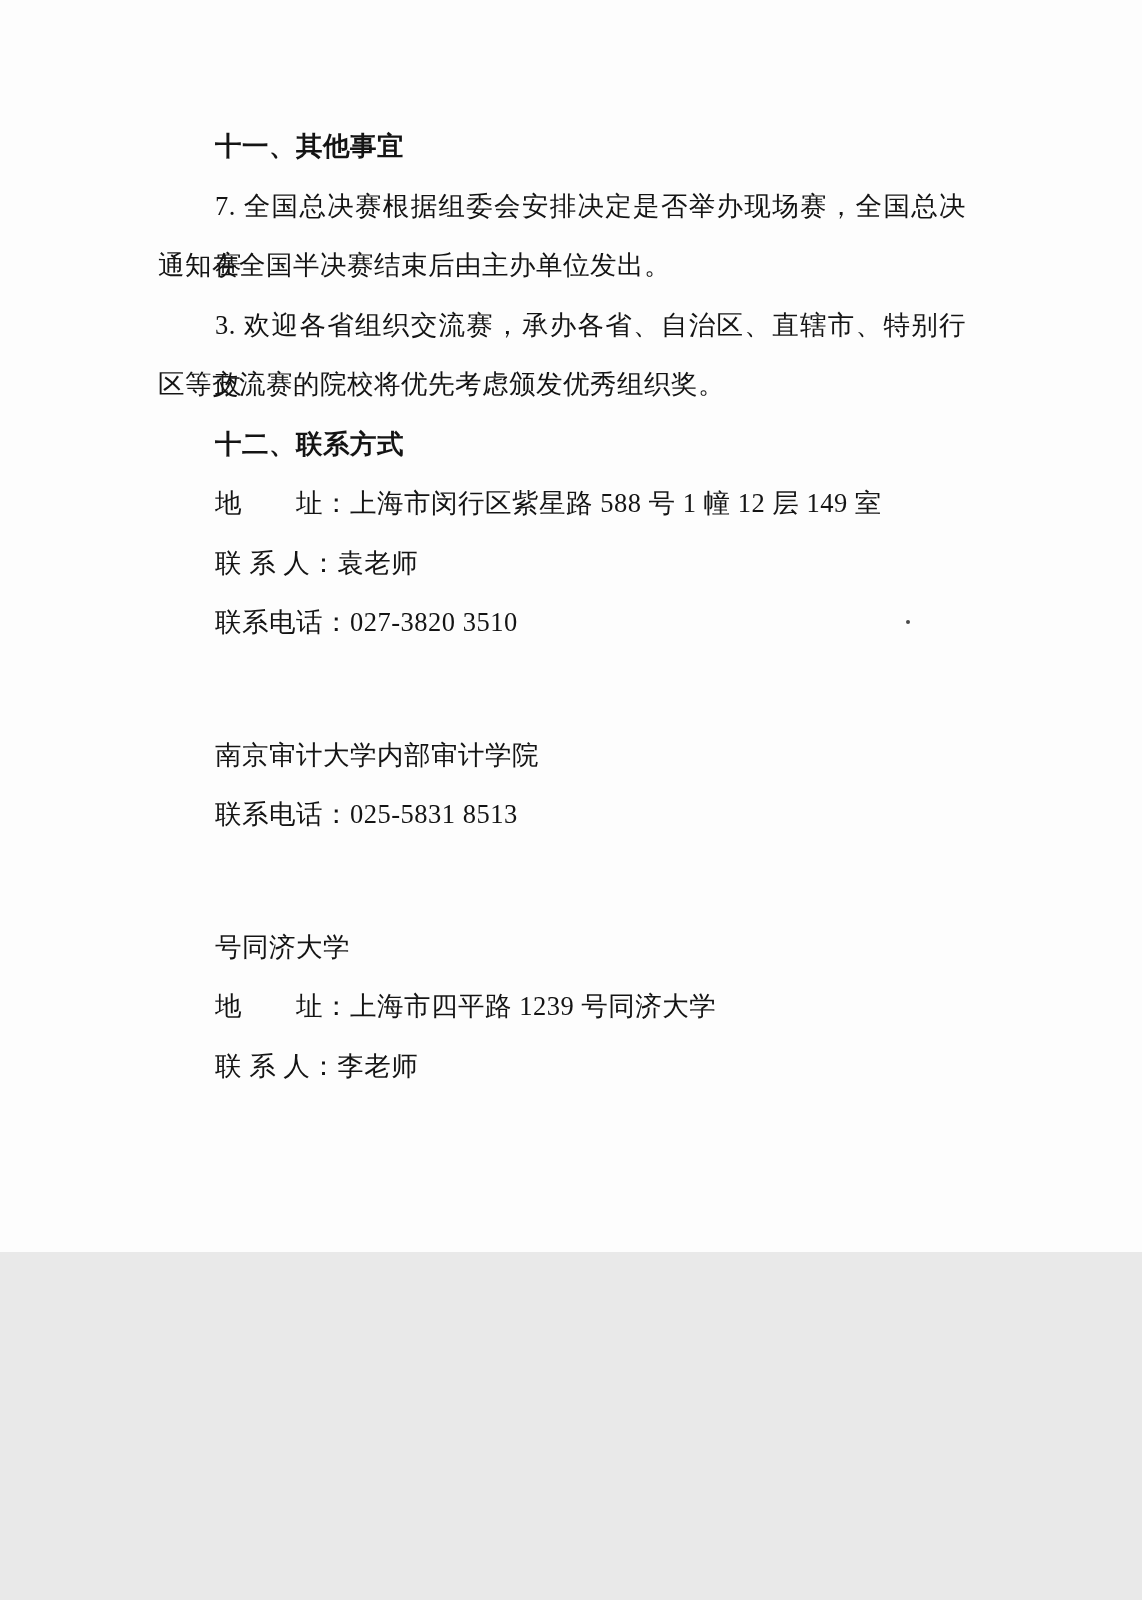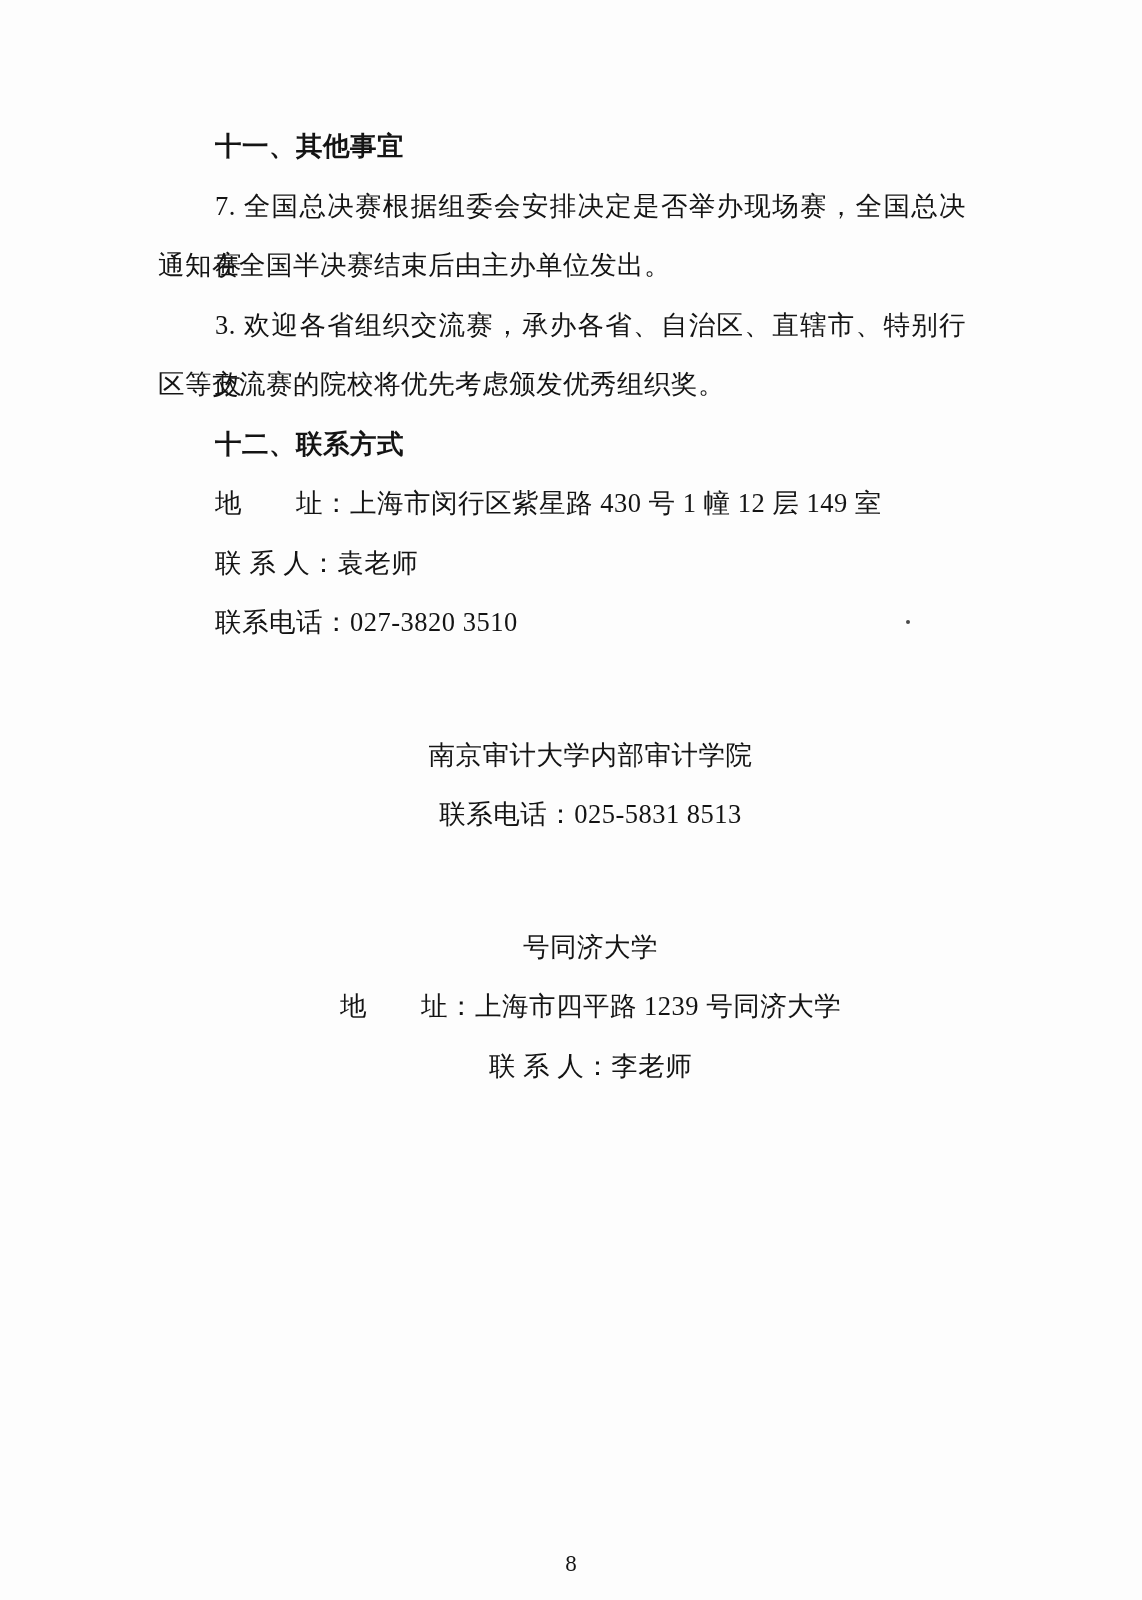--- a/index.html
+++ b/index.html
@@ -3,21 +3,21 @@
 <meta charset="utf-8">
 <style>
   html, body {
     margin: 0;
     padding: 0;
     background: #e9e9e9;
   }
   .page {
     position: relative;
     width: 1142px;
-    height: 1600px;
+    height: 1252px;
     background: #fdfdfd;
     overflow: hidden;
     font-family: "Liberation Serif", "DejaVu Serif", serif;
     color: #141414;
   }
   .content {
     position: absolute;
     left: 158px;
     top: 117px;
     width: 808px;
@@ -36,21 +36,20 @@
   .justify {
     white-space: normal;
     text-align: justify;
     text-align-last: justify;
   }
   .heading {
     font-weight: bold;
   }
   .contact-block.gap {
     margin-top: 73px;
-    text-align: center;
   }
   .page-number {
     position: absolute;
     top: 1550px;
     left: 0;
     width: 100%;
     text-align: center;
     font-size: 23px;
     line-height: 28px;
     color: #141414;
@@ -73,21 +72,21 @@
 
     <p class="line heading indent">十一、其他事宜</p>
     <p class="line indent justify">7. 全国总决赛根据组委会安排决定是否举办现场赛，全国总决赛</p>
     <p class="line">通知在全国半决赛结束后由主办单位发出。</p>
     <p class="line indent justify">3. 欢迎各省组织交流赛，承办各省、自治区、直辖市、特别行政</p>
     <p class="line">区等交流赛的院校将优先考虑颁发优秀组织奖。</p>
 
     <p class="line heading indent">十二、联系方式</p>
 
     <div class="contact-block">
-      <p class="line indent"><span>地　　址：</span><span>上海市闵行区紫星路 430 号 1 幢 12 层 149 室</span></p>
+      <p class="line indent"><span>地　　址：</span><span>上海市闵行区紫星路 588 号 1 幢 12 层 149 室</span></p>
       <p class="line indent"><span>联 系 人：</span><span>袁老师</span></p>
       <p class="line indent"><span>联系电话：</span><span>027-3820 3510</span></p>
     </div>
 
     <div class="contact-block gap">
       <p class="line indent">南京审计大学内部审计学院</p>
       <p class="line indent"><span>联系电话：</span><span>025-5831 8513</span></p>
     </div>
 
     <div class="contact-block gap">

